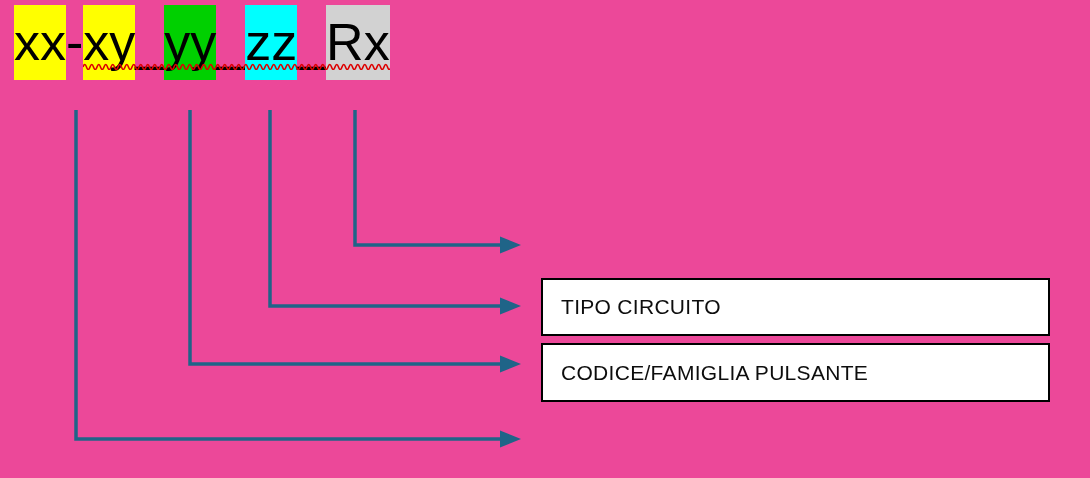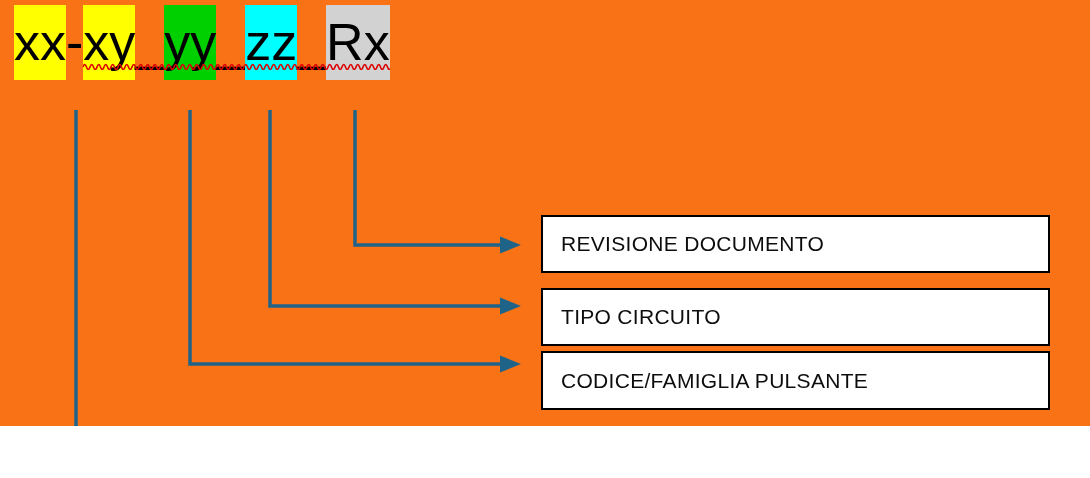--- a/index.html
+++ b/index.html
@@ -1,22 +1,22 @@
 <!DOCTYPE html>
 <html><head>
 <meta charset="utf-8">
 <style>
   html, body { margin: 0; padding: 0; }
   body { font-family: "Liberation Sans", sans-serif; }
 
   .canvas {
     position: relative;
     width: 1090px;
-    height: 426px;
-    background: #f97316;
+    height: 478px;
+    background: #ec4899;
     overflow: hidden;
   }
 
   
   .code-line {
     position: absolute;
     left: 14px;
     top: 5px;
     font-size: 52px;
     line-height: 75px;
@@ -61,22 +61,22 @@
     background: #ffffff;
     box-sizing: border-box;
     display: flex;
     align-items: center;
     padding-left: 18px;
     font-size: 21px;
     letter-spacing: 0.3px;
     color: #0d0d0d;
   }
   .box-1 { top: 215px; }
-  .box-2 { top: 288px; }
-  .box-3 { top: 351px; height: 59px; }
+  .box-2 { top: 278px; }
+  .box-3 { top: 343px; height: 59px; }
   .box-4 { top: 409px; height: 59px; }
 </style>
 </head>
 <body>
 
 <div class="canvas">
 
   <svg class="connectors" width="1090" height="478" viewBox="0 0 1090 478" aria-hidden="true">
 
     <g>
@@ -99,23 +99,20 @@
       <polygon points="521,439 500,430.5 500,447.5" fill="#1F6488"></polygon>
     </g>
   </svg>
 
   <div class="code-line">
     <span class="seg" style="background-color: rgb(255, 255, 0);">xx</span><span class="seg" style="background-color: transparent;">-</span><span class="misspelled-group"><span class="seg" style="background-color: rgb(255, 255, 0);">xy</span><span class="seg" style="background-color: transparent;">_</span><span class="seg" style="background-color: rgb(0, 208, 0);">yy</span><span class="seg" style="background-color: transparent;">_</span><span class="seg" style="background-color: rgb(0, 255, 255);">zz</span><span class="seg" style="background-color: transparent;">_</span><span class="seg" style="background-color: rgb(210, 210, 210);">Rx</span><svg class="squiggle-svg" height="9">
           <path fill="none" stroke-width="1.6" stroke="#DD0000" d="M0 6 q1.75 -5 3.5 0 t3.5 0 q1.75 -5 3.5 0 t3.5 0 q1.75 -5 3.5 0 t3.5 0 q1.75 -5 3.5 0 t3.5 0 q1.75 -5 3.5 0 t3.5 0 q1.75 -5 3.5 0 t3.5 0 q1.75 -5 3.5 0 t3.5 0 q1.75 -5 3.5 0 t3.5 0 q1.75 -5 3.5 0 t3.5 0 q1.75 -5 3.5 0 t3.5 0 q1.75 -5 3.5 0 t3.5 0 q1.75 -5 3.5 0 t3.5 0 q1.75 -5 3.5 0 t3.5 0 q1.75 -5 3.5 0 t3.5 0 q1.75 -5 3.5 0 t3.5 0 q1.75 -5 3.5 0 t3.5 0 q1.75 -5 3.5 0 t3.5 0 q1.75 -5 3.5 0 t3.5 0 q1.75 -5 3.5 0 t3.5 0 q1.75 -5 3.5 0 t3.5 0 q1.75 -5 3.5 0 t3.5 0 q1.75 -5 3.5 0 t3.5 0 q1.75 -5 3.5 0 t3.5 0 q1.75 -5 3.5 0 t3.5 0 q1.75 -5 3.5 0 t3.5 0 q1.75 -5 3.5 0 t3.5 0 q1.75 -5 3.5 0 t3.5 0 q1.75 -5 3.5 0 t3.5 0 q1.75 -5 3.5 0 t3.5 0 q1.75 -5 3.5 0 t3.5 0 q1.75 -5 3.5 0 t3.5 0 q1.75 -5 3.5 0 t3.5 0 q1.75 -5 3.5 0 t3.5 0 q1.75 -5 3.5 0 t3.5 0 q1.75 -5 3.5 0 t3.5 0 q1.75 -5 3.5 0 t3.5 0 q1.75 -5 3.5 0 t3.5 0 q1.75 -5 3.5 0 t3.5 0 q1.75 -5 3.5 0 t3.5 0 q1.75 -5 3.5 0 t3.5 0 q1.75 -5 3.5 0 t3.5 0 q1.75 -5 3.5 0 t3.5 0 q1.75 -5 3.5 0 t3.5 0 q1.75 -5 3.5 0 t3.5 0 q1.75 -5 3.5 0 t3.5 0 q1.75 -5 3.5 0 t3.5 0 q1.75 -5 3.5 0 t3.5 0 q1.75 -5 3.5 0 t3.5 0 q1.75 -5 3.5 0 t3.5 0 q1.75 -5 3.5 0 t3.5 0 q1.75 -5 3.5 0 t3.5 0 q1.75 -5 3.5 0 t3.5 0 q1.75 -5 3.5 0 t3.5 0 q1.75 -5 3.5 0 t3.5 0 q1.75 -5 3.5 0 t3.5 0 q1.75 -5 3.5 0 t3.5 0 q1.75 -5 3.5 0 t3.5 0 q1.75 -5 3.5 0 t3.5 0 q1.75 -5 3.5 0 t3.5 0 q1.75 -5 3.5 0 t3.5 0"></path>
         </svg></span>
   </div>
 
-  <div class="label-box box-1">
-    <span>REVISIONE DOCUMENTO</span>
-  </div>
   <div class="label-box box-2">
     <span>TIPO CIRCUITO</span>
   </div>
   <div class="label-box box-3">
     <span>CODICE/FAMIGLIA PULSANTE</span>
   </div>
 
 </div>
 
 </body></html>

